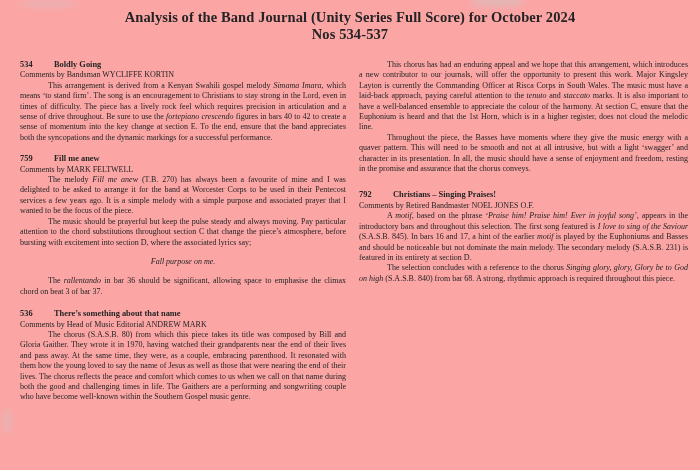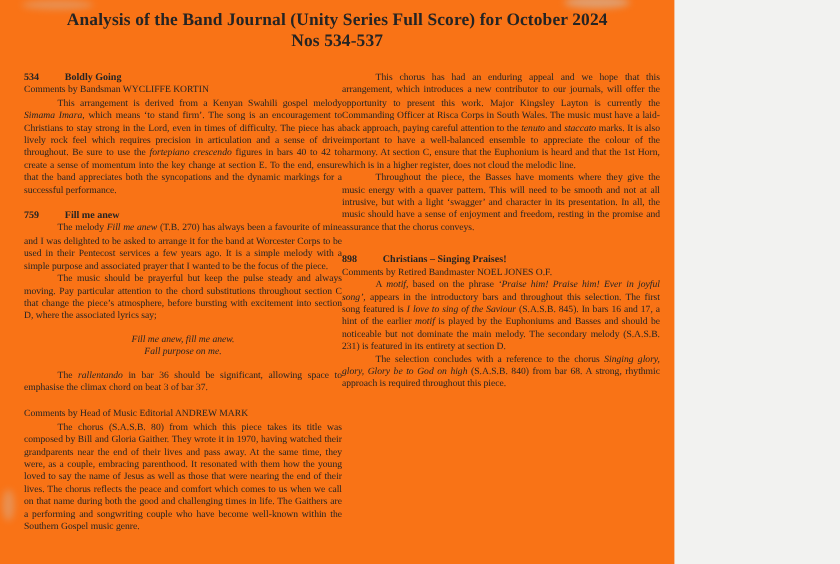--- a/index.html
+++ b/index.html
@@ -4,41 +4,41 @@
 <style>
   html, body { margin: 0; padding: 0; }
   body {
     width: 700px; height: 470px;
     background: #f2f2f0;
     font-family: "Liberation Serif", "DejaVu Serif", serif;
     overflow: hidden;
   }
   .page {
     position: relative;
-    width: 562px; height: 470px;
-    background: #f97316;
+    width: 700px; height: 470px;
+    background: #fca5a5;
     color: #242424;
     box-sizing: border-box;
     padding: 7px 12px 0 20px;
   }
   
   .smudge { position: absolute; background: #c9c9c6; opacity: .35; filter: blur(3px); border-radius: 50%; }
   .smudge.a { left: 18px; top: 0px; width: 60px; height: 8px; }
   .smudge.b { left: 470px; top: -3px; width: 55px; height: 10px; opacity:.5; }
   .smudge.c { left: 2px; top: 408px; width: 10px; height: 26px; }
 
   .title-block { text-align: center; margin: 2px 8px 17px 0; }
   .title-line {
     font-weight: bold;
     font-size: 14.5px;
     line-height: 17px;
     letter-spacing: .1px;
   }
 
-  .columns { display: flex; }
+  .columns { display: flex; gap: 13px; }
   .col { flex: 1 1 0; font-size: 8px; line-height: 10.4px; }
   .col.left  { max-width: 326px; }
   .col.right { max-width: 329px; }
 
   .sec { margin-top: 11px; }
   .sec.first { margin-top: 0; }
   .sec-head { font-weight: bold; font-size: 8.4px; }
   .sec-num { display: inline-block; width: 34px; }
   .byline { }
   .para { text-align: justify; text-indent: 28px; margin: 0; }
@@ -69,46 +69,49 @@
           <span class="sec-num">534</span><span>Boldly Going</span>
         </div>
         <div class="byline">Comments by Bandsman WYCLIFFE KORTIN</div>
         <p class="para"><span>This arrangement is derived from a Kenyan Swahili gospel melody </span><i>Simama Imara</i><span>, which means ‘to stand firm’. The song is an encouragement to Christians to stay strong in the Lord, even in times of difficulty. The piece has a lively rock feel which requires precision in articulation and a sense of drive throughout. Be sure to use the </span><i>fortepiano crescendo</i><span> figures in bars 40 to 42 to create a sense of momentum into the key change at section E. To the end, ensure that the band appreciates both the syncopations and the dynamic markings for a successful performance.</span></p>
       </div>
 
       <div class="sec">
         <div class="sec-head">
           <span class="sec-num">759</span><span>Fill me anew</span>
         </div>
+        <div class="byline">Comments by MARK FELTWELL</div>
         <p class="para"><span>The melody </span><i>Fill me anew</i><span> (T.B. 270) has always been a favourite of mine and I was delighted to be asked to arrange it for the band at Worcester Corps to be used in their Pentecost services a few years ago. It is a simple melody with a simple purpose and associated prayer that I wanted to be the focus of the piece.</span></p>
         <p class="para"><span>The music should be prayerful but keep the pulse steady and always moving. Pay particular attention to the chord substitutions throughout section C that change the piece’s atmosphere, before bursting with excitement into section D, where the associated lyrics say;</span></p>
         <div class="lyrics">
-          <div>Fill me anew, fill me anew.</div>
           <div>Fall purpose on me.</div>
         </div>
         <p class="para"><span>The </span><i>rallentando</i><span> in bar 36 should be significant, allowing space to emphasise the climax chord on beat 3 of bar 37.</span></p>
       </div>
 
       <div class="sec gap-536">
+        <div class="sec-head">
+          <span class="sec-num">536</span><span>There’s something about that name</span>
+        </div>
         <div class="byline">Comments by Head of Music Editorial ANDREW MARK</div>
         <p class="para"><span>The chorus (S.A.S.B. 80) from which this piece takes its title was composed by Bill and Gloria Gaither. They wrote it in 1970, having watched their grandparents near the end of their lives and pass away. At the same time, they were, as a couple, embracing parenthood. It resonated with them how the young loved to say the name of Jesus as well as those that were nearing the end of their lives. The chorus reflects the peace and comfort which comes to us when we call on that name during both the good and challenging times in life. The Gaithers are a performing and songwriting couple who have become well-known within the Southern Gospel music genre.</span></p>
       </div>
 
     </div>
 
     <div class="col right">
 
       <div class="sec first">
         <p class="para"><span>This chorus has had an enduring appeal and we hope that this arrangement, which introduces a new contributor to our journals, will offer the opportunity to present this work. Major Kingsley Layton is currently the Commanding Officer at Risca Corps in South Wales. The music must have a laid-back approach, paying careful attention to the </span><i>tenuto</i><span> and </span><i>staccato</i><span> marks. It is also important to have a well-balanced ensemble to appreciate the colour of the harmony. At section C, ensure that the Euphonium is heard and that the 1st Horn, which is in a higher register, does not cloud the melodic line.</span></p>
         <p class="para"><span>Throughout the piece, the Basses have moments where they give the music energy with a quaver pattern. This will need to be smooth and not at all intrusive, but with a light ‘swagger’ and character in its presentation. In all, the music should have a sense of enjoyment and freedom, resting in the promise and assurance that the chorus conveys.</span></p>
       </div>
 
       <div class="sec sec-537">
         <div class="sec-head">
-          <span class="sec-num">898</span><span>Christians – Singing Praises!</span>
+          <span class="sec-num">792</span><span>Christians – Singing Praises!</span>
         </div>
         <div class="byline">Comments by Retired Bandmaster NOEL JONES O.F.</div>
         <p class="para"><span>A </span><i>motif</i><span>, based on the phrase </span><i>‘Praise him! Praise him! Ever in joyful song’</i><span>, appears in the introductory bars and throughout this selection. The first song featured is </span><i>I love to sing of the Saviour</i><span> (S.A.S.B. 845). In bars 16 and 17, a hint of the earlier </span><i>motif</i><span> is played by the Euphoniums and Basses and should be noticeable but not dominate the main melody. The secondary melody (S.A.S.B. 231) is featured in its entirety at section D.</span></p>
         <p class="para"><span>The selection concludes with a reference to the chorus </span><i>Singing glory, glory, Glory be to God on high</i><span> (S.A.S.B. 840) from bar 68. A strong, rhythmic approach is required throughout this piece.</span></p>
       </div>
 
     </div>
 
   </div>
 </div>

